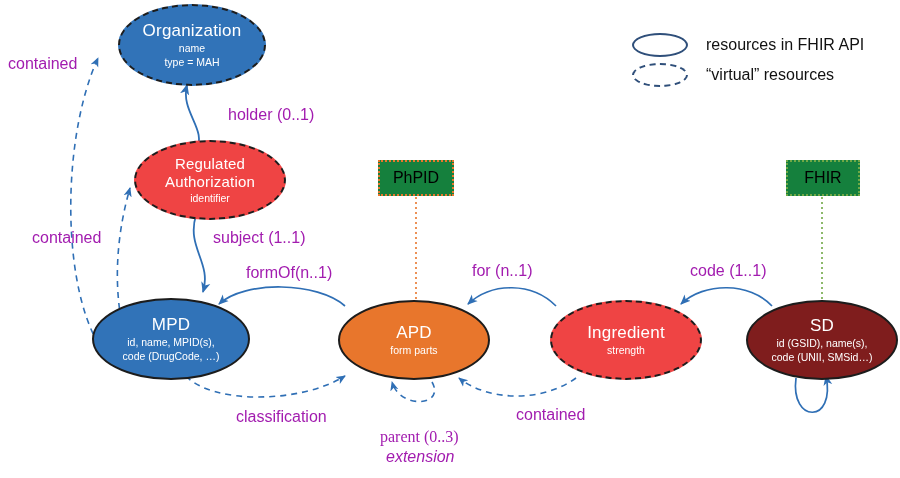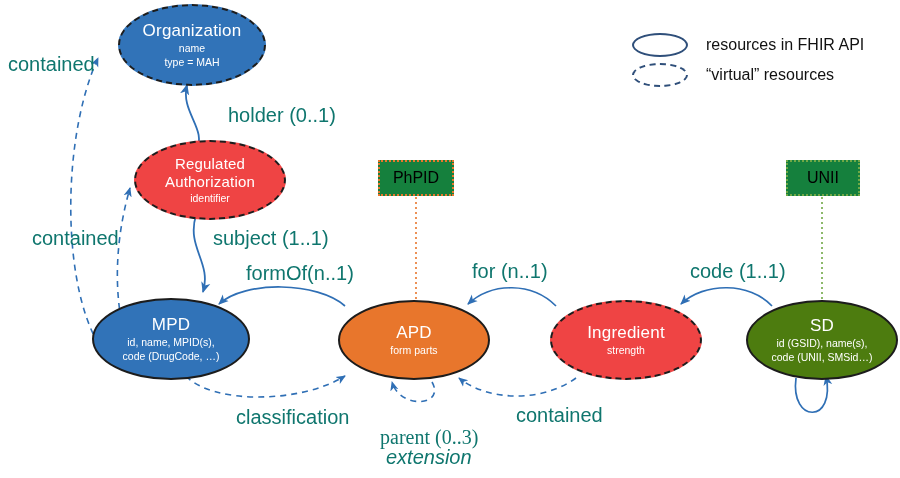--- a/index.html
+++ b/index.html
@@ -51,40 +51,40 @@
   .node.two-line .title {
     font-size: 15px;
     line-height: 18px;
   }
   .solid-edge { border: 2px solid #1c1c1c; }
   .dashed-edge { border: 2px dashed #1c1c1c; }
 
   .blue  { background: #3173b8; }
   .amber { background: #ef4444; }
   .orange{ background: #e8762c; }
-  .green { background: #4d7c0f; }
+  .green { background: #7f1d1d; }
 
   .idbox {
     position: absolute;
     box-sizing: border-box;
     background: #15803d;
     color: #000000;
     font-size: 16px;
     display: flex;
     align-items: center;
     justify-content: center;
     z-index: 6;
   }
   .idbox.phpid { border: 2px dotted #e8762c; }
   .idbox.gsid  { border: 2px dotted #70a845; }
 
   .elabel {
     position: absolute;
-    color: #0f766e;
-    font-size: 20px;
+    color: #a21caf;
+    font-size: 16px;
     line-height: 18px;
     white-space: nowrap;
     z-index: 7;
   }
   .elabel.italic { font-style: italic; }
 
   .legend {
     position: absolute;
     z-index: 8;
   }
@@ -181,21 +181,21 @@
     <div class="title">SD</div>
     <div class="sub">id (GSID), name(s),</div>
     <div class="sub">code (UNII, SMSid…)</div>
   </div>
 
   <div class="idbox phpid" style="left:378px; top:160px; width:76px; height:36px;">
     <span>PhPID</span>
   </div>
 
   <div class="idbox gsid" style="left:786px; top:160px; width:74px; height:36px;">
-    <span>UNII</span>
+    <span>FHIR</span>
   </div>
 
   <div class="elabel" style="left:8px; top:55px;">contained</div>
   <div class="elabel" style="left:32px; top:229px;">contained</div>
   <div class="elabel" style="left:228px; top:106px;">holder (0..1)</div>
   <div class="elabel" style="left:213px; top:229px;">subject (1..1)</div>
   <div class="elabel" style="left:246px; top:264px;">formOf(n..1)</div>
   <div class="elabel" style="left:472px; top:262px;">for (n..1)</div>
   <div class="elabel" style="left:690px; top:262px;">code (1..1)</div>
   <div class="elabel" style="left:236px; top:408px;">classification</div>

